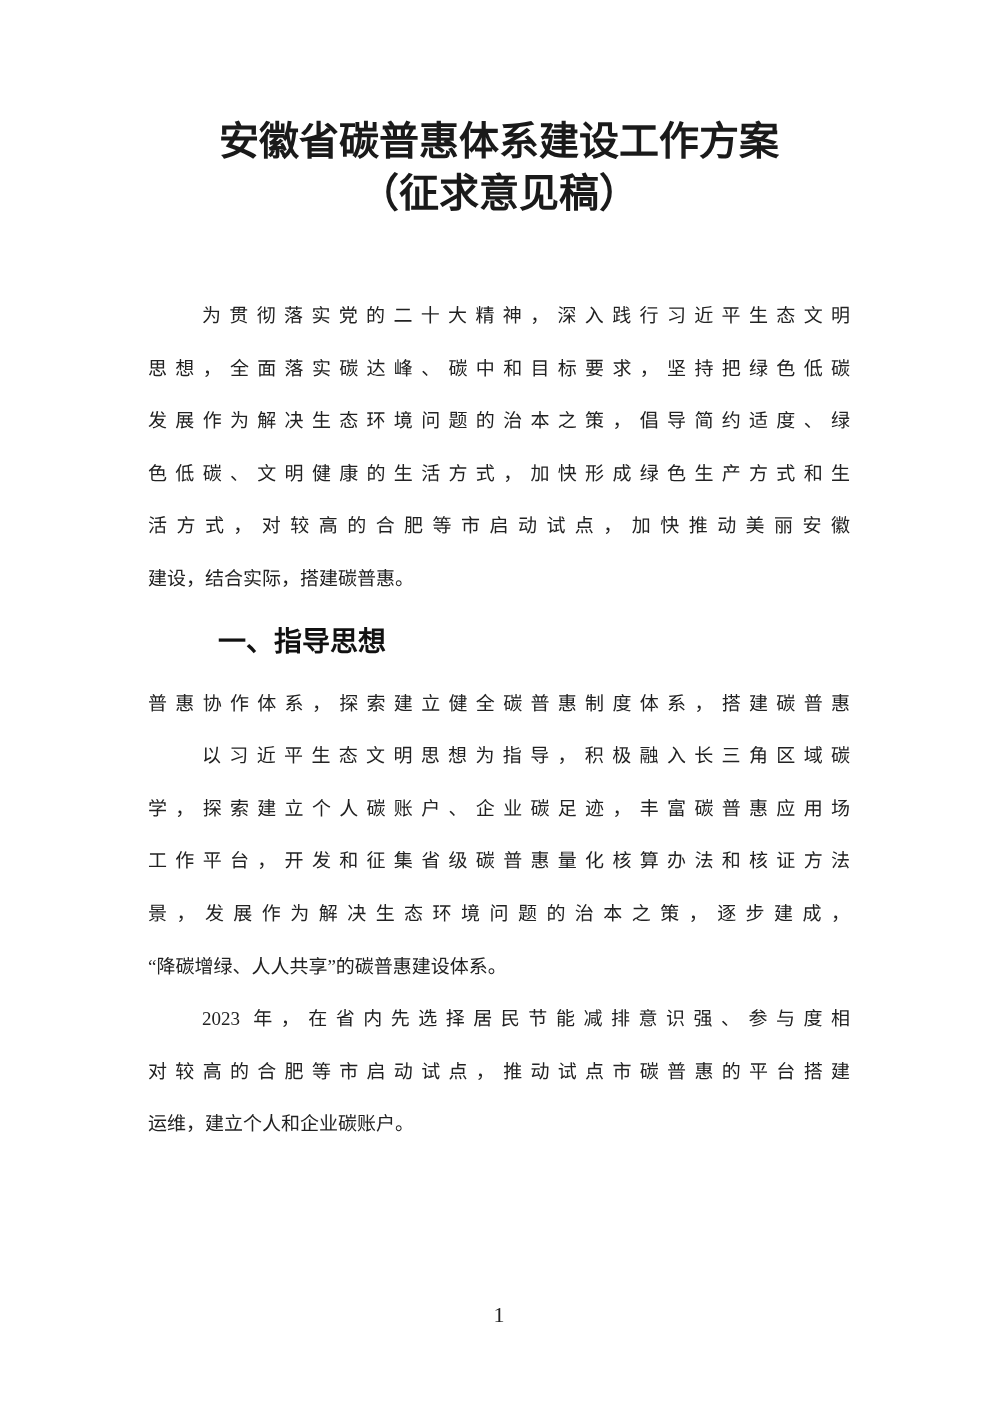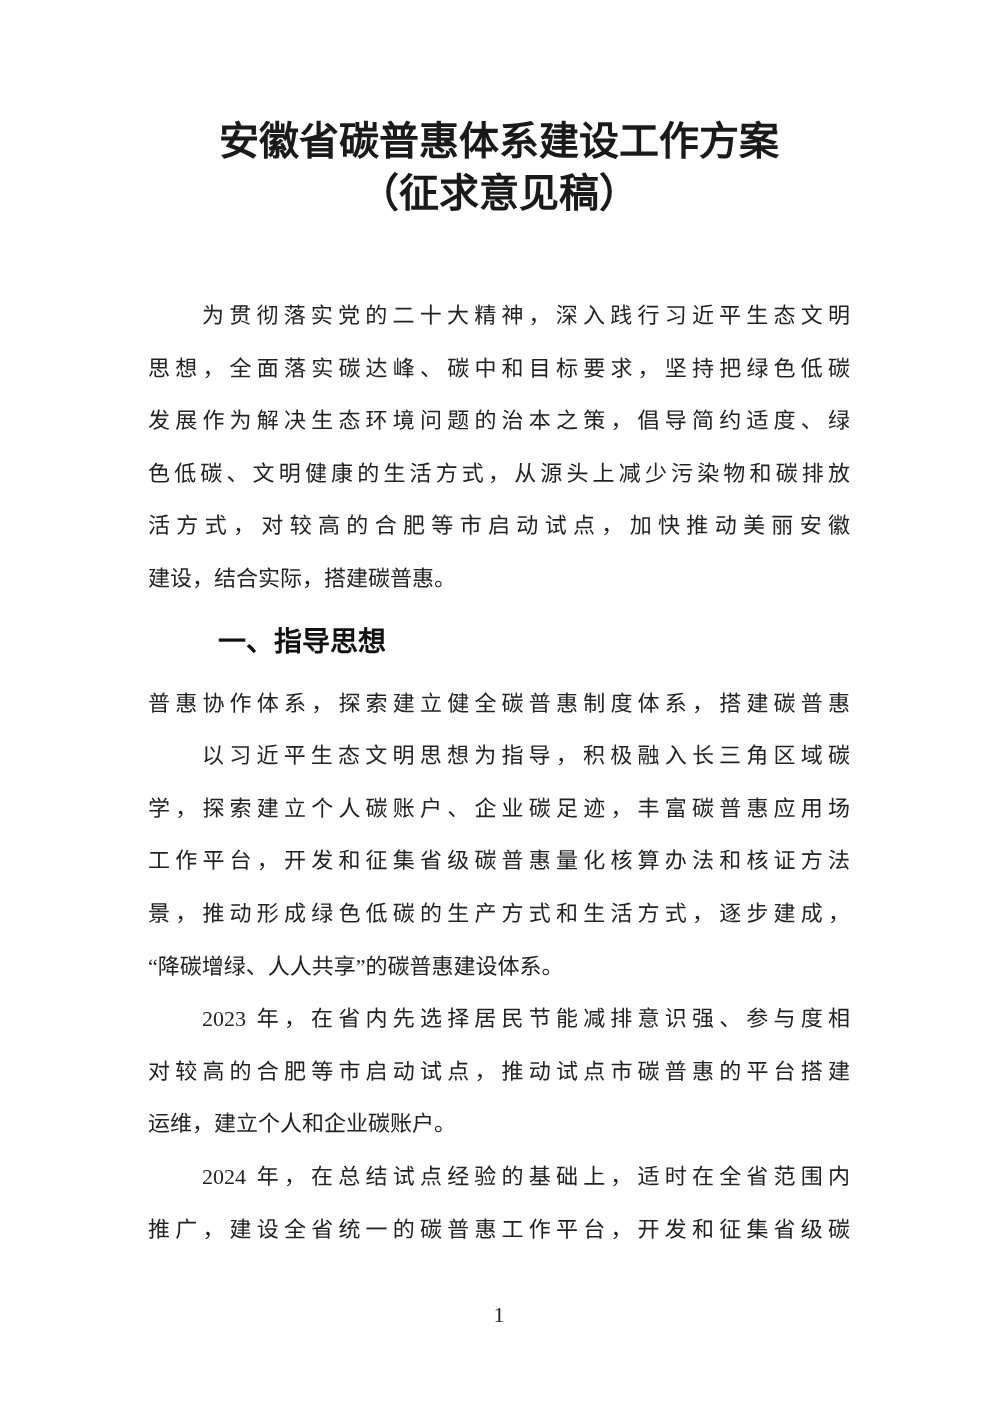--- a/index.html
+++ b/index.html
@@ -26,21 +26,21 @@
     text-align: center;
     font-family: "Liberation Serif", "DejaVu Serif", serif;
     font-weight: 700;
     font-size: 40px;
     line-height: 52px;
     color: #1a1a1a;
   }
   .title .tl { display: block; }
   .paragraph {
     font-family: "Liberation Serif", "DejaVu Serif", serif;
-    font-size: 22px;
+    font-size: 19px;
     color: #222222;
     margin: 0;
   }
   .line {
     height: 52.6px;
     line-height: 52.6px;
     white-space: normal;
   }
   .line.j {
     text-align: justify;
@@ -79,38 +79,34 @@
   <div class="content">
     <h1 class="title">
       <span class="tl">安徽省碳普惠体系建设工作方案</span>
       <span class="tl">（征求意见稿）</span>
     </h1>
     <div id="blocks">
         <div class="paragraph">
           <div class="line j indent">为贯彻落实党的二十大精神，深入践行习近平生态文明</div>
           <div class="line j">思想，全面落实碳达峰、碳中和目标要求，坚持把绿色低碳</div>
           <div class="line j">发展作为解决生态环境问题的治本之策，倡导简约适度、绿</div>
-          <div class="line j">色低碳、文明健康的生活方式，从源头上减少污染物和碳排放</div>
+          <div class="line j">色低碳、文明健康的生活方式，加快形成绿色生产方式和生</div>
           <div class="line j">活方式，对较高的合肥等市启动试点，加快推动美丽安徽</div>
           <div class="line">建设，结合实际，搭建碳普惠。</div>
         </div>
         <div class="heading">一、指导思想</div>
         <div class="paragraph">
           <div class="line j">普惠协作体系，探索建立健全碳普惠制度体系，搭建碳普惠</div>
           <div class="line j indent">以习近平生态文明思想为指导，积极融入长三角区域碳</div>
           <div class="line j">学，探索建立个人碳账户、企业碳足迹，丰富碳普惠应用场</div>
           <div class="line j">工作平台，开发和征集省级碳普惠量化核算办法和核证方法</div>
-          <div class="line j">景，推动形成绿色低碳的生产方式和生活方式，逐步建成，</div>
+          <div class="line j">景，发展作为解决生态环境问题的治本之策，逐步建成，</div>
           <div class="line">“降碳增绿、人人共享”的碳普惠建设体系。</div>
         </div>
         <div class="paragraph">
           <div class="line j indent">2023 年，在省内先选择居民节能减排意识强、参与度相</div>
           <div class="line j">对较高的合肥等市启动试点，推动试点市碳普惠的平台搭建</div>
           <div class="line">运维，建立个人和企业碳账户。</div>
         </div>
-        <div class="paragraph">
-          <div class="line j indent">2024 年，在总结试点经验的基础上，适时在全省范围内</div>
-          <div class="line j">推广，建设全省统一的碳普惠工作平台，开发和征集省级碳</div>
-        </div>
       </div>
     <div class="page-number">1</div>
   </div>
 </div>
 
 </body></html>

